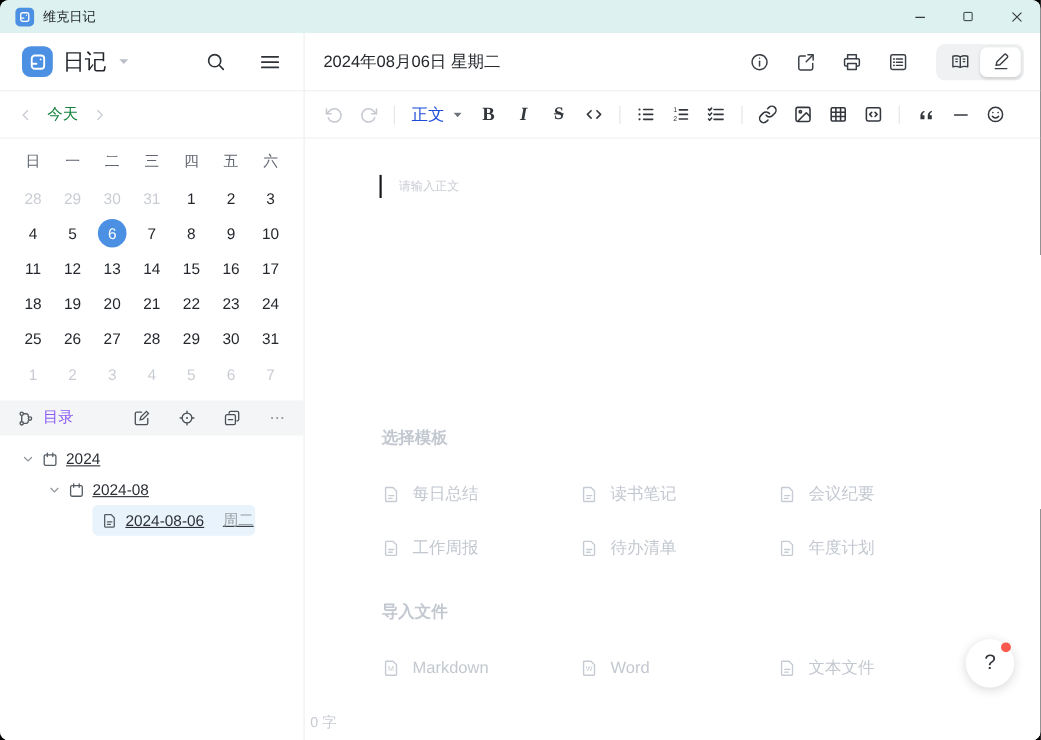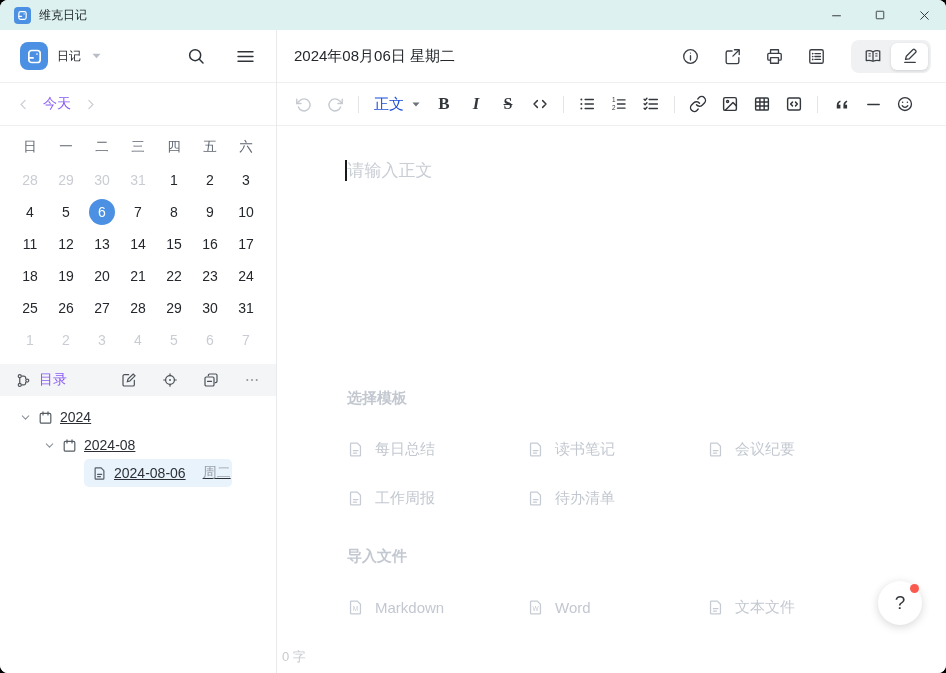--- a/index.html
+++ b/index.html
@@ -21,33 +21,33 @@
   
   .body-row { flex:1; display:flex; min-height:0; }
   .sidebar { width:277px; flex:0 0 277px; border-right:1px solid #e9eaeb; display:flex; flex-direction:column; background:#fff; }
   .content { flex:1; display:flex; flex-direction:column; min-width:0; position:relative; background:#fff; }
 
   
   .sidebar-header { height:53px; border-bottom:1px solid #efefef; display:flex; align-items:center;
     padding:0 20px; gap:9px; }
   .app-logo { width:28px; height:28px; border-radius:8px; background:#4b90e2;
     display:flex; align-items:center; justify-content:center; flex:0 0 28px; }
-  .workspace-name { font-size:12px; color:#22262b; }
+  .workspace-name { font-size:20px; color:#22262b; }
   .ws-caret { color:#b9bec6; margin-left:2px; display:flex; }
   .sb-header-spacer { flex:1; }
   .sb-icon-btn { background:none; border:none; color:#2e3338; display:flex; align-items:center; padding:0; }
   .sb-icon-btn + .sb-icon-btn { margin-left:20px; }
 
   
   .cal-header { height:43px; display:flex; align-items:center; padding:0 14px 0 17px;
     border-bottom:1px solid #efefef; }
   .cal-month { font-size:15px; color:#24282d; flex:1; }
   .cal-nav { display:flex; align-items:center; gap:13px; }
   .cal-nav-arrow { background:none; border:none; color:#c8ccd2; display:flex; padding:0; }
-  .cal-today { background:none; border:none; font-size:14px; color:#8b5cf6; padding:0; }
+  .cal-today { background:none; border:none; font-size:14px; color:#15803d; padding:0; }
   .weekdays, .cal-grid { display:grid; grid-template-columns:repeat(7,1fr); padding:0 12px; }
   .weekdays { margin-top:8px; }
   .wd-cell { height:26px; display:flex; align-items:center; justify-content:center;
     font-size:13.5px; color:#5f6670; }
   .cal-grid { margin-top:4px; }
   .cal-cell { height:32px; display:flex; align-items:center; justify-content:center; }
   .day-num { width:26px; height:26px; border-radius:50%; display:flex; align-items:center;
     justify-content:center; font-size:14px; color:#24282d; }
   .day-num.muted { color:#c9cdd3; }
   .day-num.sel { background:#4b90e2; color:#fff; }
@@ -91,21 +91,21 @@
   .tb-paragraph { padding:0 7px; gap:8px; font-size:15px; color:#1d4ed8; }
   .pg-caret { color:#6d737b; display:flex; }
   .glyph-b { font-family:"Liberation Serif","DejaVu Serif",serif; font-weight:700; font-size:17px; }
   .glyph-i { font-family:"Liberation Serif","DejaVu Serif",serif; font-style:italic; font-size:17px; font-weight:600; }
   .glyph-s { font-family:"Liberation Serif","DejaVu Serif",serif; font-size:16px; text-decoration:line-through; font-weight:600; }
 
   
   .editor { flex:1; position:relative; min-height:0; }
   .placeholder-row { position:absolute; left:68px; top:33px; display:flex; align-items:center; }
   .text-caret { width:1.5px; height:21px; background:#17191c; margin-right:1px; }
-  .placeholder-text { font-size:17px; color:#c9cdd4; }
+  .placeholder-text { font-size:11px; color:#c9cdd4;margin-left:15px; }
   .tpl-area { position:absolute; left:70px; top:263px; }
   .imp-area { position:absolute; left:70px; top:421px; }
   .sec-title { font-size:15px; font-weight:700; color:#c3c8d0; height:20px; margin-bottom:30px; }
   .item-grid { display:grid; grid-template-columns:repeat(3,180px); row-gap:29px; }
   .pick-item { display:flex; align-items:center; gap:11px; height:20px; color:#c3c8d0;
     background:none; border:none; padding:0; font-size:15px; }
   .pick-icon { position:relative; display:flex; color:#c6cbd3; }
   .pick-badge { position:absolute; left:0; right:0; top:6px; text-align:center;
     font-size:6.5px; color:#c6cbd3; }
   .word-count { position:absolute; left:5px; bottom:7px; font-size:13px; color:#c6cad1; }
@@ -628,20 +628,29 @@
               </button>
               <button class="pick-item">
                 <span class="pick-icon">
                   <svg width="17" height="17" viewBox="0 0 24 24" fill="none" stroke="currentColor" stroke-width="1.8" stroke-linecap="round">
                     <path d="M6 3h8.5L19 7.5V20a1 1 0 0 1-1 1H6a1 1 0 0 1-1-1V4a1 1 0 0 1 1-1z"></path>
                     <path d="M9 13.5h6.5M9 17h4.5"></path>
                   </svg>
                 </span>
                 <span>待办清单</span>
               </button>
+              <button class="pick-item">
+                <span class="pick-icon">
+                  <svg width="17" height="17" viewBox="0 0 24 24" fill="none" stroke="currentColor" stroke-width="1.8" stroke-linecap="round">
+                    <path d="M6 3h8.5L19 7.5V20a1 1 0 0 1-1 1H6a1 1 0 0 1-1-1V4a1 1 0 0 1 1-1z"></path>
+                    <path d="M9 13.5h6.5M9 17h4.5"></path>
+                  </svg>
+                </span>
+                <span>年度计划</span>
+              </button>
             </div>
         </div>
 
         <div class="imp-area">
           <div class="sec-title">导入文件</div>
           <div class="item-grid" id="imp-grid">
               <button class="pick-item">
                 <span class="pick-icon">
                   <svg width="17" height="17" viewBox="0 0 24 24" fill="none" stroke="currentColor" stroke-width="1.8" stroke-linecap="round">
                     <path d="M6 3h8.5L19 7.5V20a1 1 0 0 1-1 1H6a1 1 0 0 1-1-1V4a1 1 0 0 1 1-1z"></path>

